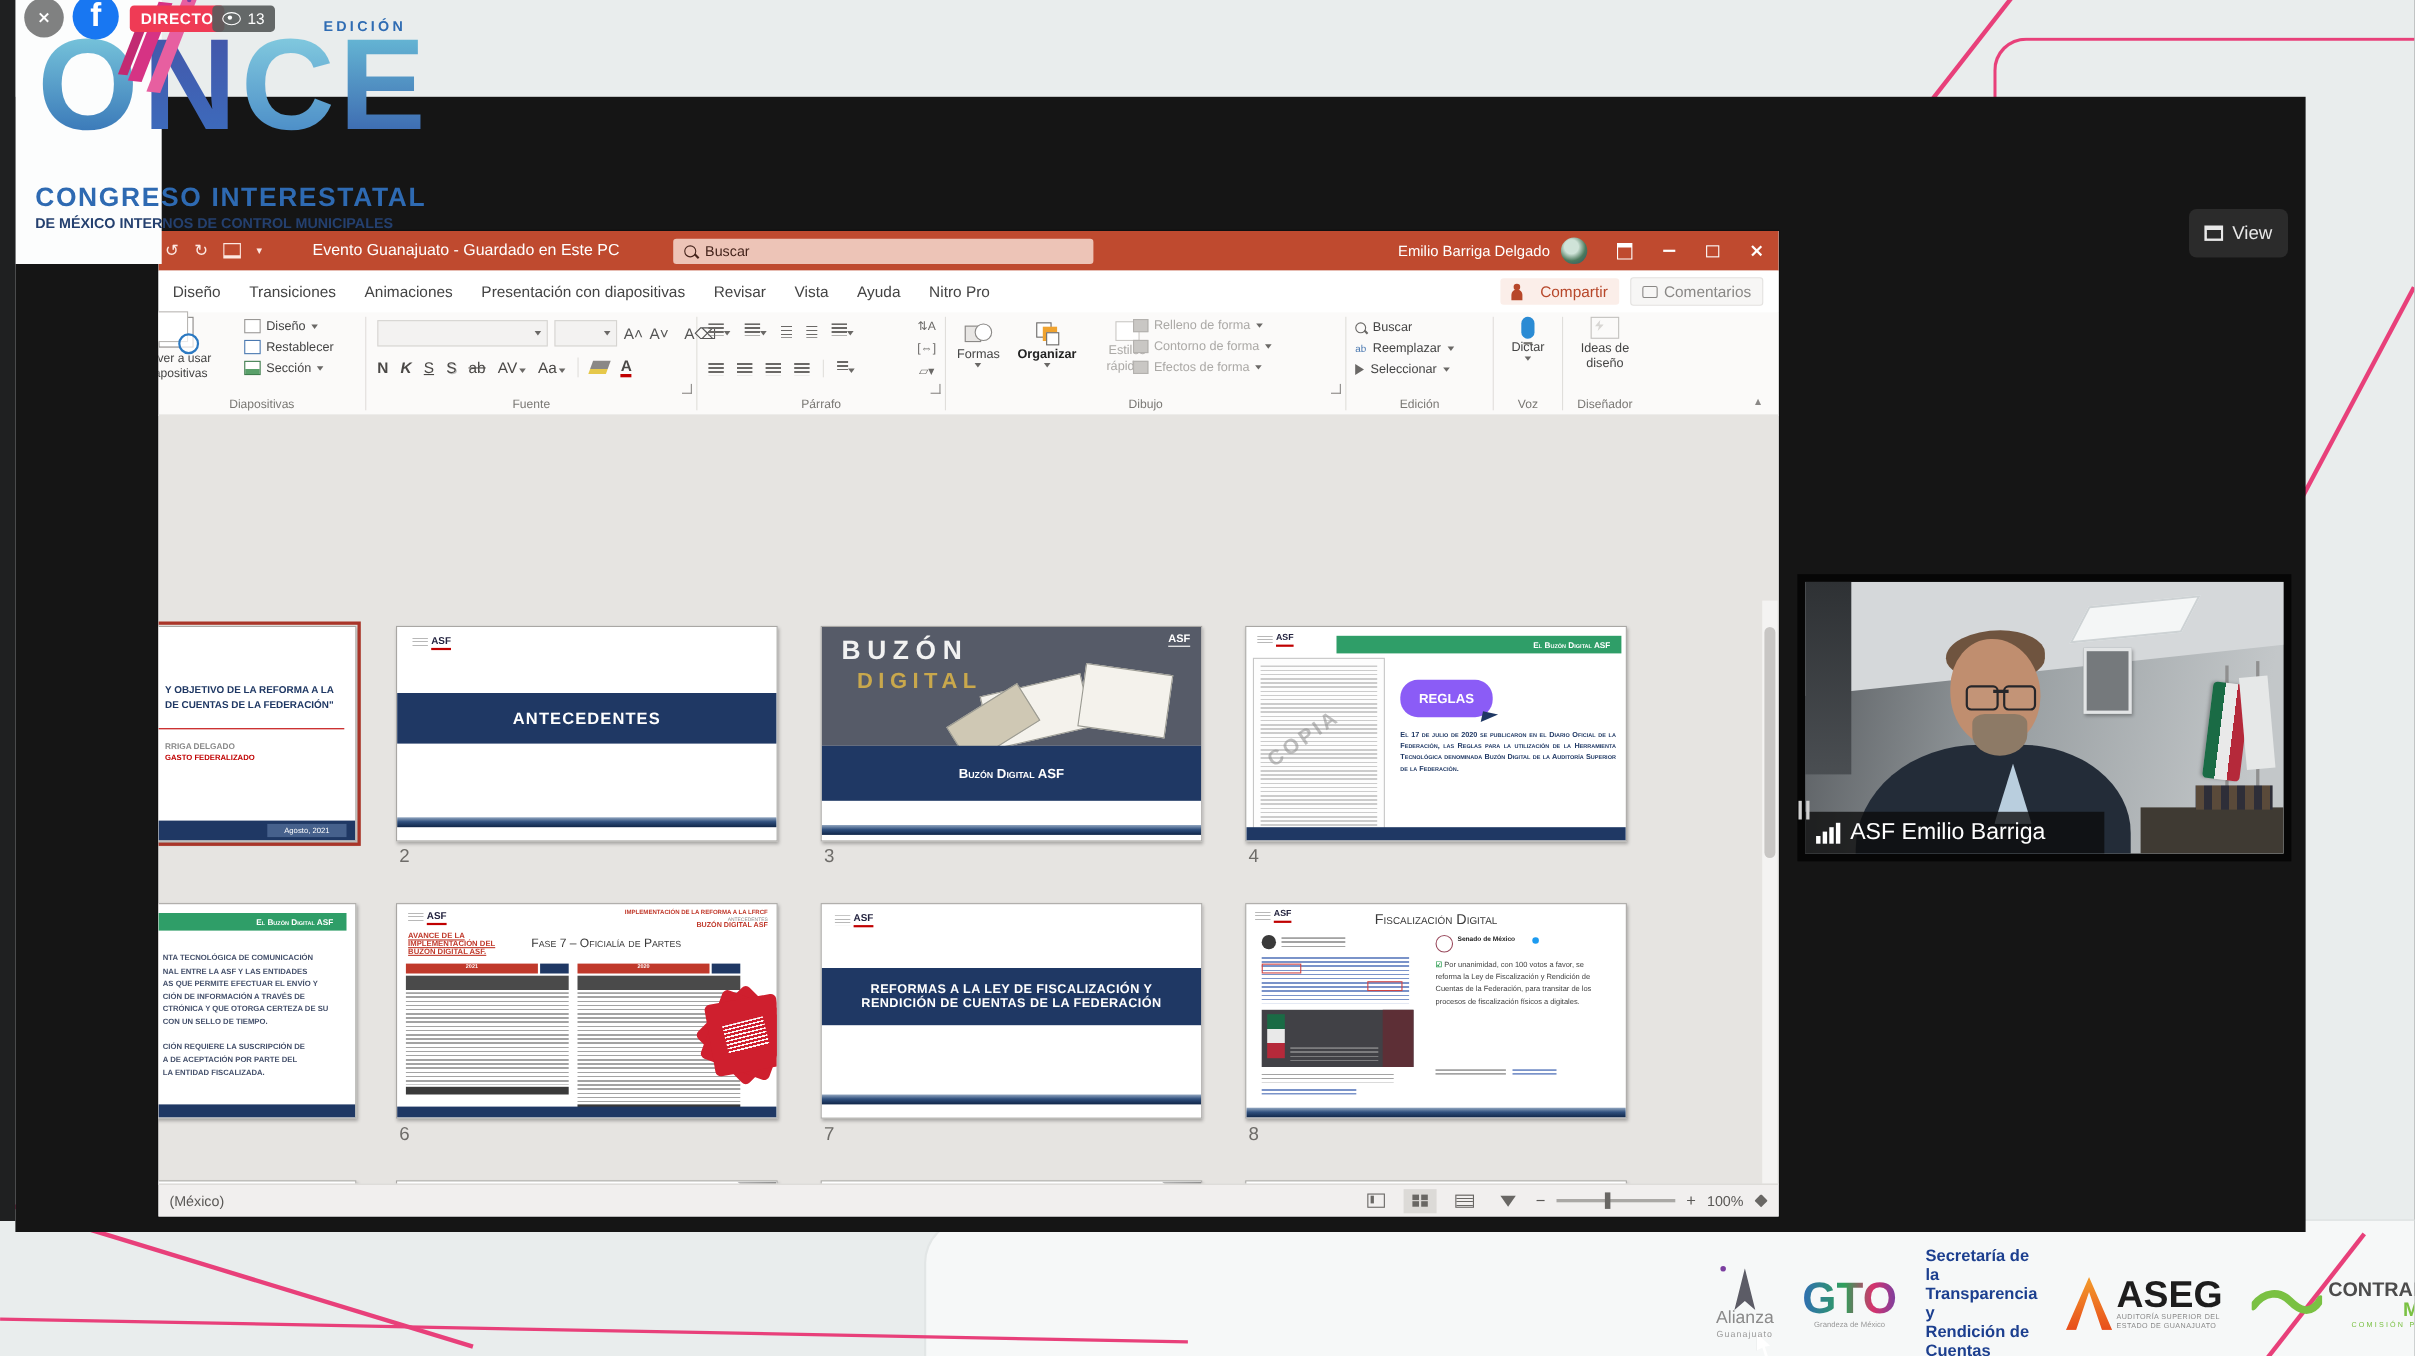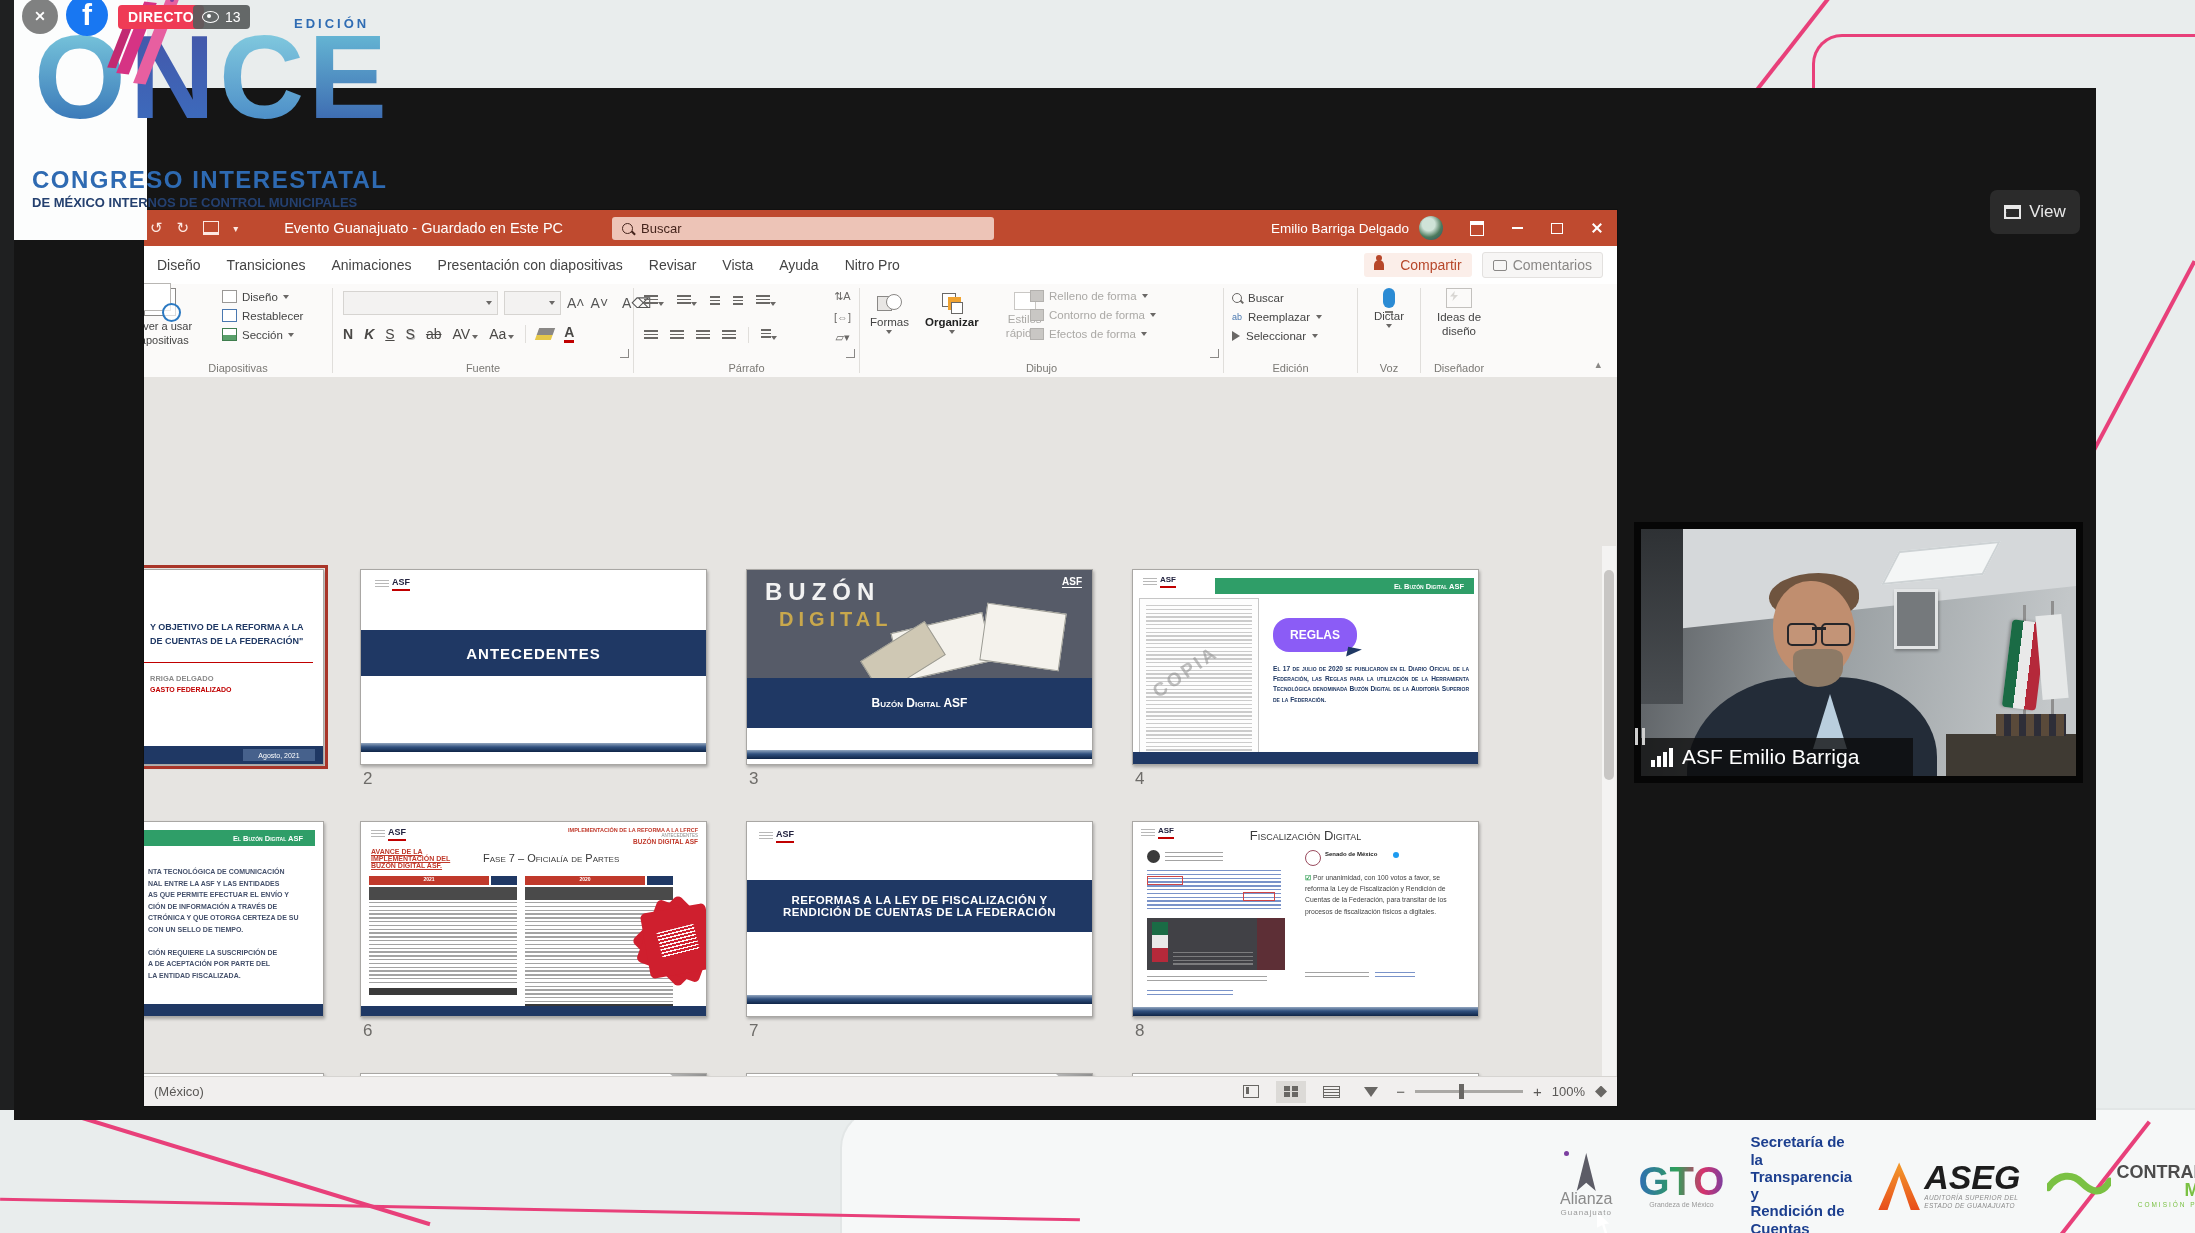--- a/index.html
+++ b/index.html
@@ -44,21 +44,21 @@
   .tb-btn{width:40px;height:36px;display:flex;align-items:center;justify-content:center;color:#fff;}
   .ic-min{width:11px;height:1.8px;background:#fff;}
   .ic-res{width:10px;height:9px;border:1.5px solid #fff;}
   .ic-x{position:relative;width:12px;height:12px;}
   .ic-x::before,.ic-x::after{content:"";position:absolute;left:5px;top:0;width:1.8px;height:12px;background:#fff;}
   .ic-x::before{transform:rotate(45deg);}.ic-x::after{transform:rotate(-45deg);}
   .ic-ribopt{width:12px;height:10px;border:1.5px solid #fff;border-top-width:4px;}
   #tabsrow{position:absolute;left:0;top:36px;right:0;height:38px;background:#fff;display:flex;align-items:center;font-size:14px;color:#444;}
   .tab{padding:0 13px;white-space:nowrap;}
   .tabs-right{margin-left:auto;display:flex;align-items:center;gap:10px;padding-right:14px;}
-  .share-btn{display:flex;align-items:center;gap:16px;color:#b7472a;background:#fbeee9;border-radius:3px;padding:4px 10px;font-size:14px;}
+  .share-btn{display:flex;align-items:flex-end;gap:16px;color:#b7472a;background:#fbeee9;border-radius:3px;padding:4px 10px;font-size:14px;}
   .cmt-btn{display:flex;align-items:center;gap:6px;color:#8a8886;background:#f7f6f5;border:1px solid #e3e1df;border-radius:3px;padding:4px 10px;font-size:14px;}
   .share-ic{width:10px;height:10px;border-radius:50% 50% 0 0;background:#b7472a;position:relative;}
   .share-ic::after{content:"";position:absolute;left:2px;top:-5px;width:6px;height:6px;border-radius:50%;background:#b7472a;}
   .cmt-ic{width:12px;height:9px;border:1.4px solid #8a8886;border-radius:2px;}
   #ribbon{position:absolute;left:0;top:74px;right:0;height:93px;background:#fbfaf9;border-bottom:1px solid #d8d6d3;display:flex;}
   .rgroup{display:flex;flex-direction:column;position:relative;}
   .rgc{flex:1;position:relative;}
   .rgl{font-size:11px;color:#7a7874;text-align:center;padding-bottom:3px;white-space:nowrap;}
   .rdiv{width:1px;background:#e0dedb;margin:4px 0;}
   .bigbtn{position:absolute;left:-36px;top:4px;width:104px;display:flex;flex-direction:column;align-items:center;font-size:11px;color:#444;text-align:center;line-height:1.25;}
@@ -174,21 +174,21 @@
   #sponsorpanel{position:absolute;left:840px;top:1108px;width:1356px;height:126px;background:#f6f8f8;border-top:2px solid #e2e6e6;border-left:2px solid #e2e6e6;border-top-left-radius:40px;z-index:1;}
   #sponsors{position:absolute;left:1560px;top:1140px;width:620px;height:90px;z-index:4;display:flex;align-items:center;gap:26px;}
   .sp-al{display:flex;flex-direction:column;align-items:center;width:82px;}
   .al-star{width:34px;height:38px;background:#5c5c66;clip-path:polygon(50% 0,78% 100%,50% 78%,22% 100%);position:relative;}
   .al-txt{font-size:16px;color:#8a8a8a;margin-top:1px;}
   .al-sub{font-size:8px;color:#9a9a9a;letter-spacing:1px;}
   .sp-gto{display:flex;flex-direction:column;align-items:center;width:86px;}
   .gto-txt{font-size:40px;font-weight:bold;line-height:.9;background-image:linear-gradient(90deg,#2f6db5,#2fa05a 45%,#d6336c 75%,#7b3fa0);background-clip:text;-webkit-background-clip:text;color:transparent;}
   .gto-sub{font-size:7px;color:#999;margin-top:2px;}
   .sp-strc{width:160px;font-size:15px;font-weight:bold;color:#1c3f8f;line-height:1.15;}
-  .sp-aseg{display:flex;align-items:flex-end;gap:4px;font-style:italic;}
+  .sp-aseg{display:flex;align-items:center;gap:4px;}
   .aseg-mark{width:42px;height:48px;background:linear-gradient(180deg,#f39c2c,#e84e1b);clip-path:polygon(50% 0,100% 100%,78% 100%,50% 28%,22% 100%,0 100%);}
   .aseg-txt{font-size:34px;font-weight:bold;color:#1d1d1d;line-height:1;}
   .aseg-sub{font-size:6.5px;color:#8a8a8a;letter-spacing:.4px;line-height:1.3;}
   .sp-cm{display:flex;align-items:center;gap:6px;}
   .cm-txt1{font-size:18px;font-weight:bold;color:#4c4c4c;line-height:1;}
   .cm-txt2{font-size:18px;font-weight:bold;color:#7ac143;line-height:1;text-align:right;}
   .cm-sub{font-size:6.5px;color:#7ac143;letter-spacing:2px;margin-top:2px;text-align:right;}
   .darkstrip{position:absolute;left:0;top:0;width:14px;height:1110px;background:#1f2021;z-index:6;}
 </style>
 </head>

